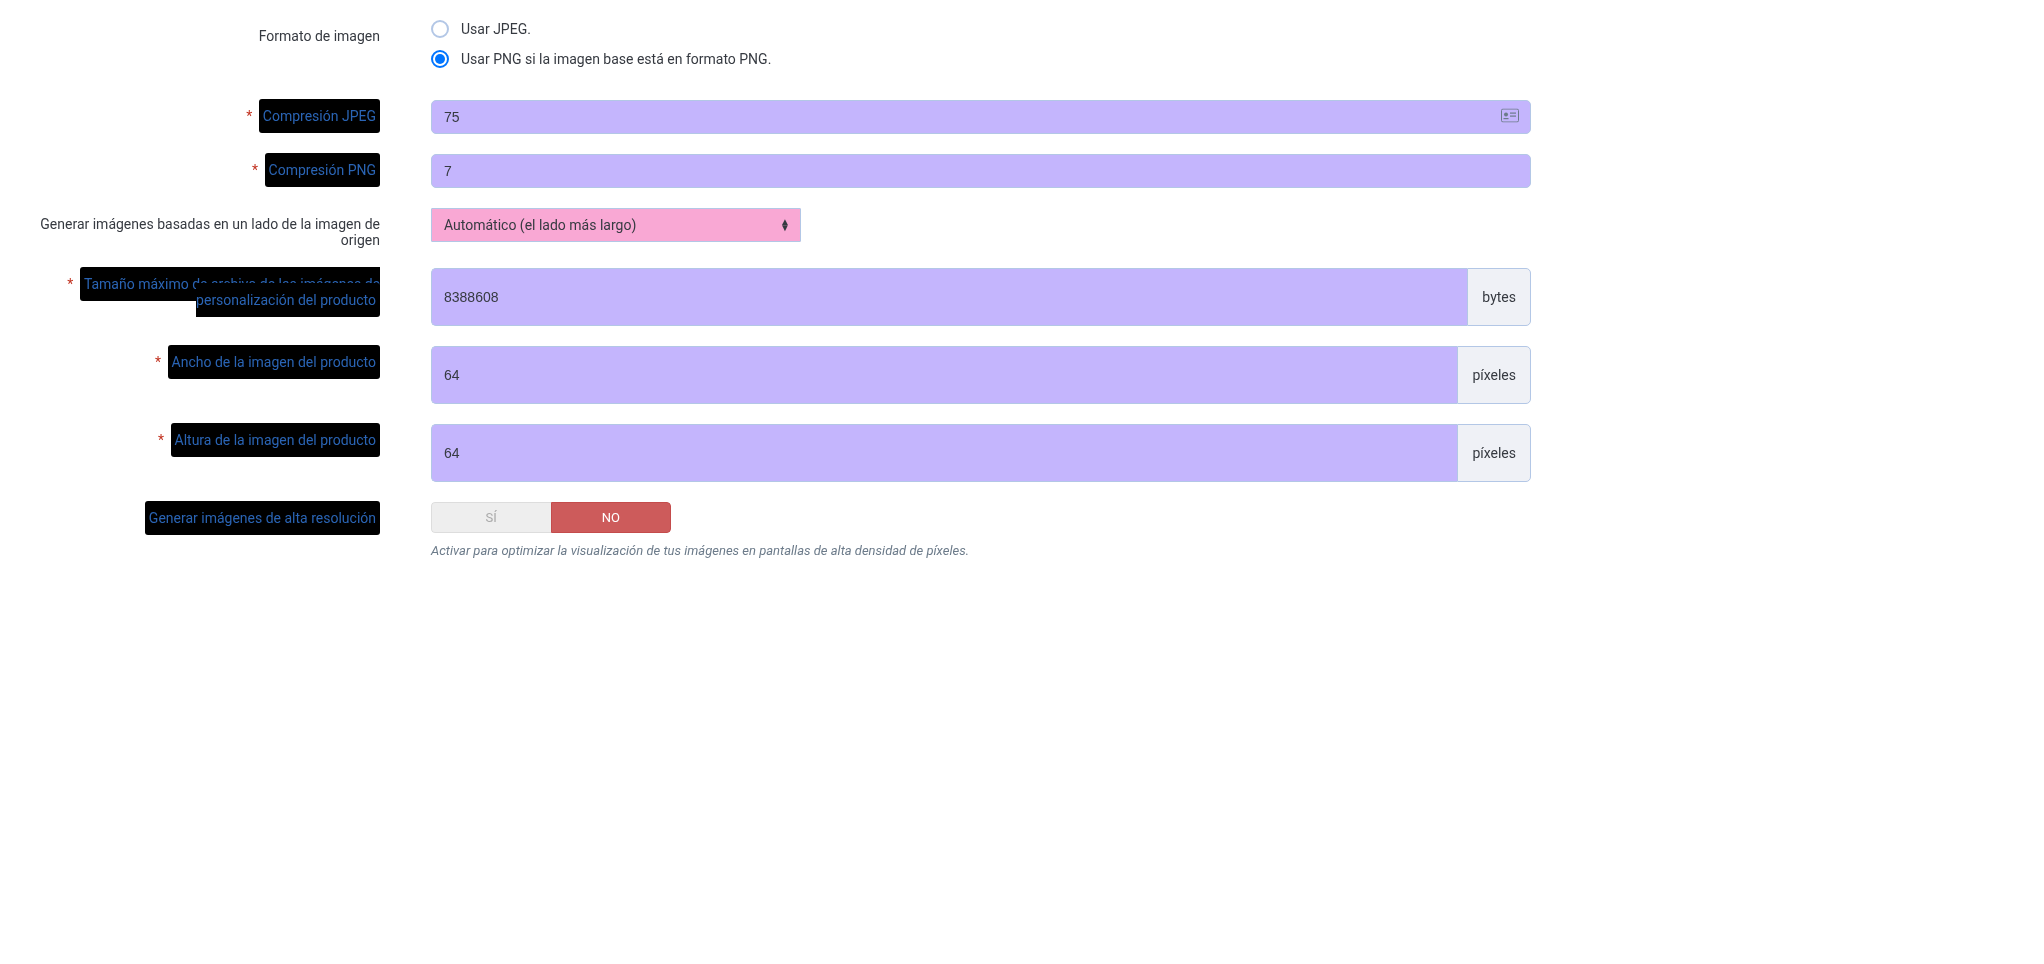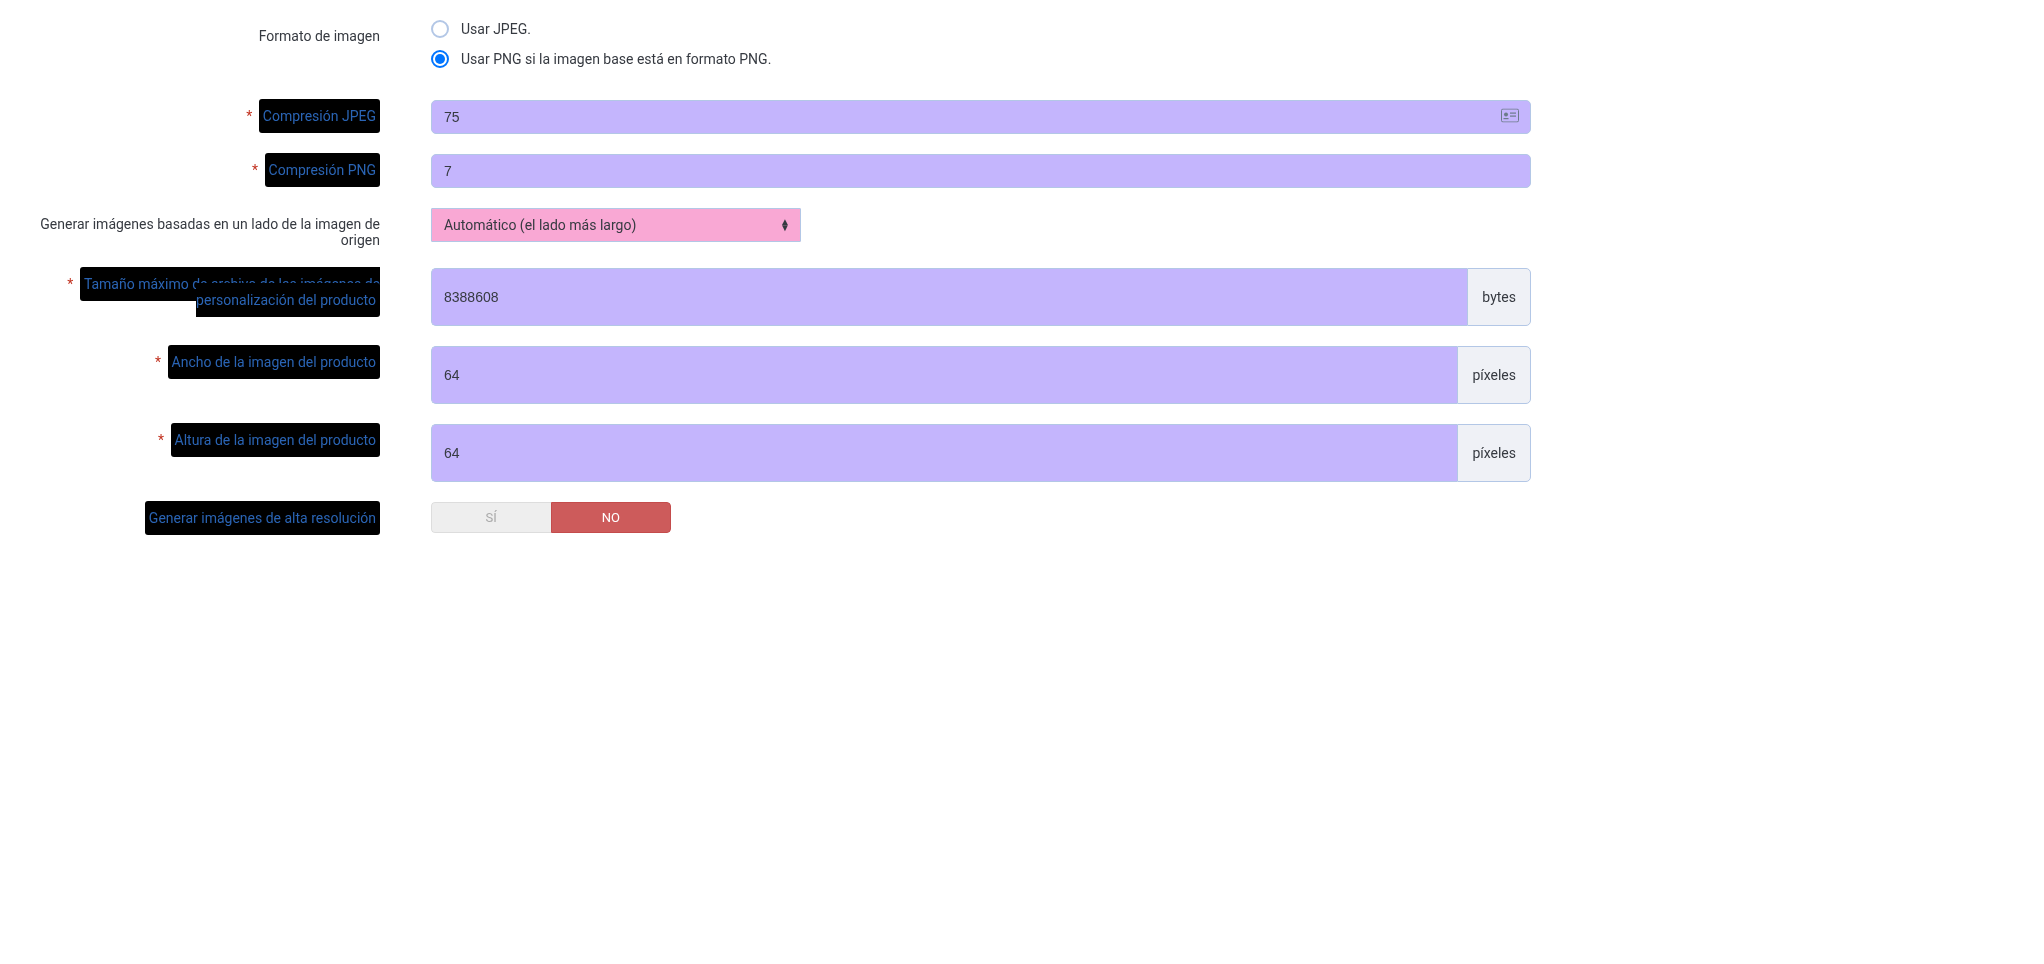--- a/index.html
+++ b/index.html
@@ -243,14 +243,15 @@
 
 <div class="form-group">
   <div class="label-col">
     <span class="label-highlight">Generar imágenes de alta resolución</span>
   </div>
   <div class="input-col">
     <div class="toggle">
       <div class="toggle-opt toggle-yes">SÍ</div>
       <div class="toggle-opt toggle-no">NO</div>
     </div>
+    <div class="help-text">Activar para optimizar la visualización de tus imágenes en pantallas de alta densidad de píxeles.</div>
   </div>
 </div>
 
 </body></html>

